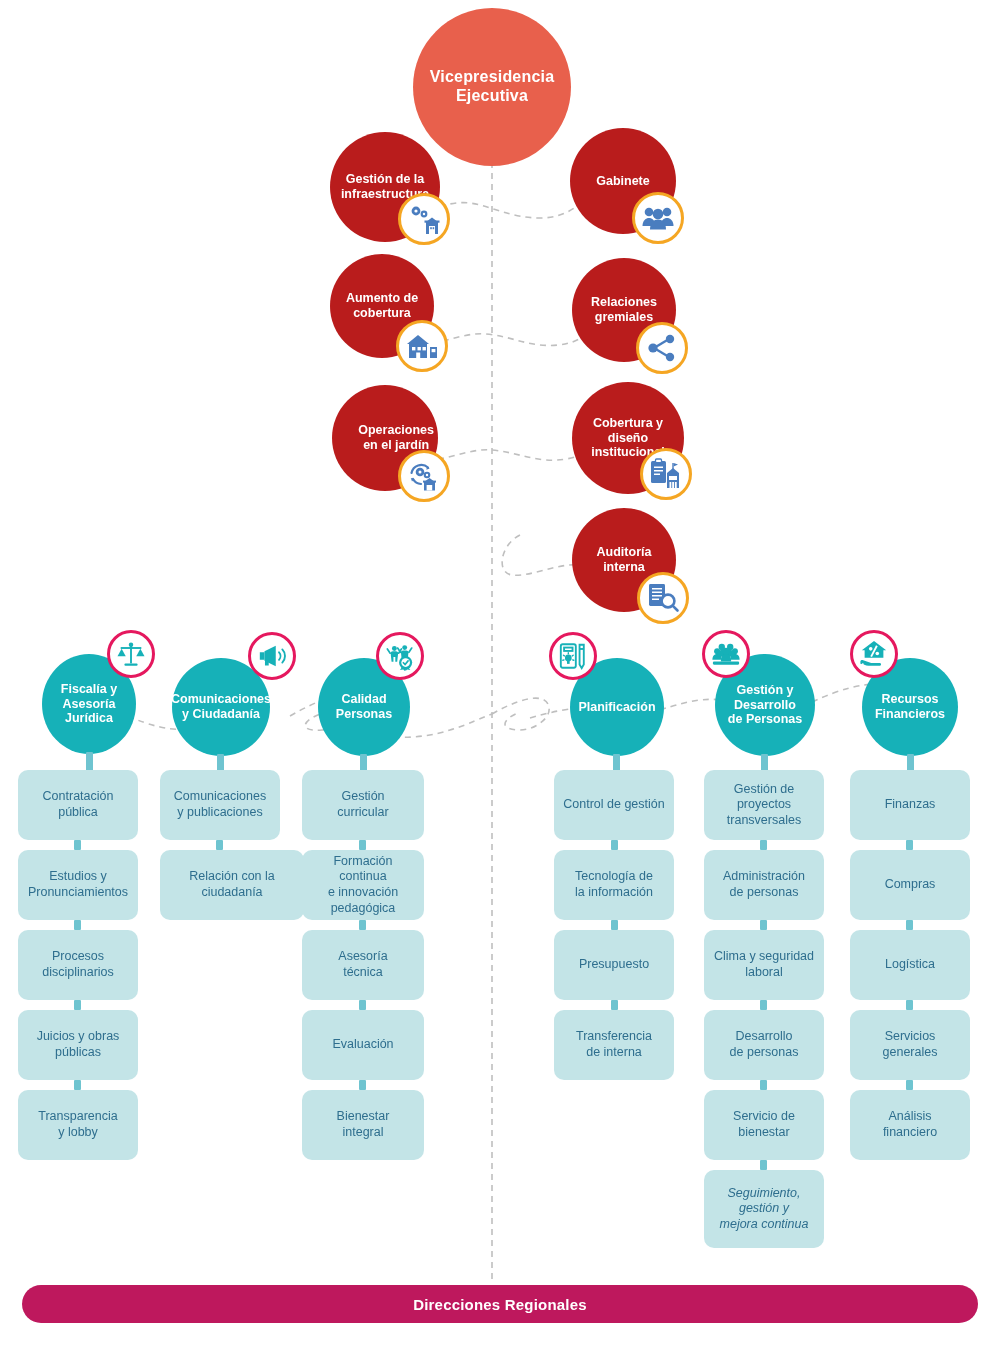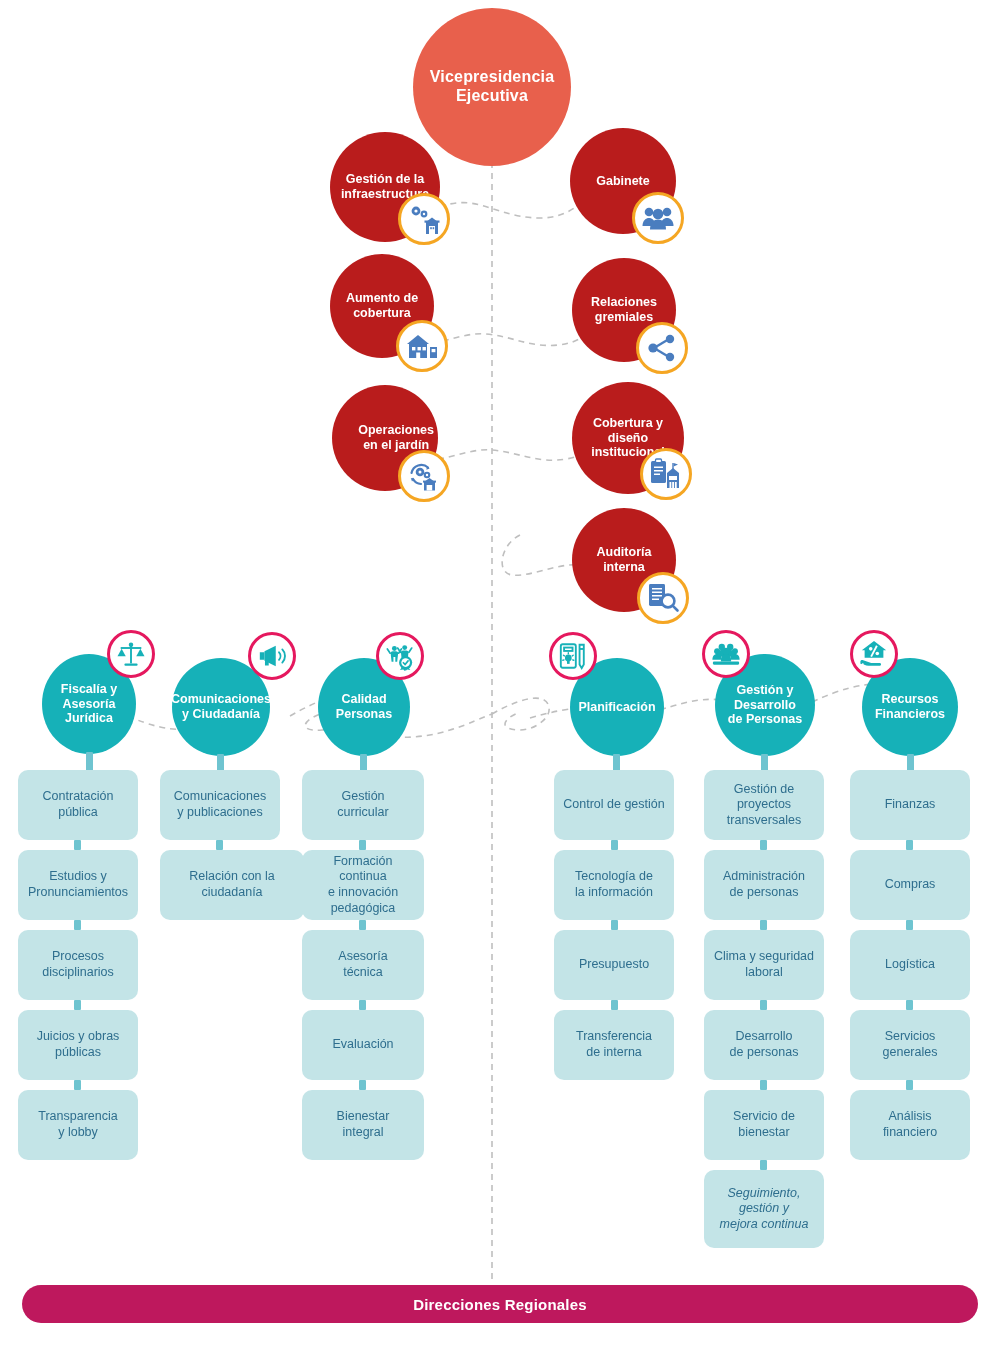--- a/index.html
+++ b/index.html
@@ -547,21 +547,21 @@
     </span>
   </div>
   <div class="stem" style="left:760px; top:1000px; height:10px;"></div>
   <div class="unit-box" style="left:704px; top:1010px; width:120px; height:70px;">
     <span>
       <span>Desarrollo</span><br>
       <span>de personas</span>
     </span>
   </div>
   <div class="stem" style="left:760px; top:1080px; height:10px;"></div>
-  <div class="unit-box" style="left:704px; top:1090px; width:120px; height:70px;border-radius:7px;">
+  <div class="unit-box" style="left:704px; top:1090px; width:120px; height:70px;">
     <span>
       <span>Servicio de</span><br>
       <span>bienestar</span>
     </span>
   </div>
   <div class="stem" style="left:760px; top:1160px; height:10px;"></div>
   <div class="unit-box" style="left:704px; top:1170px; width:120px; height:78px;font-style:italic;">
     <span>
       <span>Seguimiento,</span><br>
       <span>gestión y</span><br>

